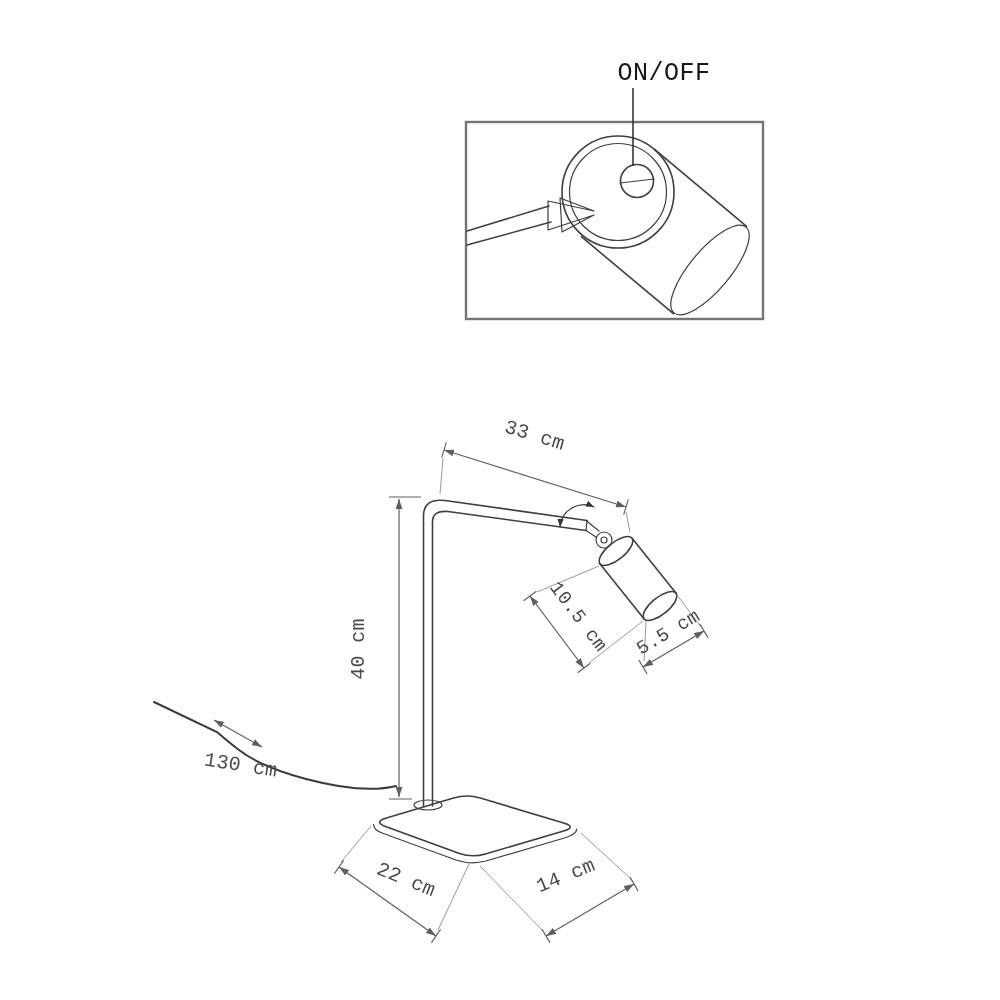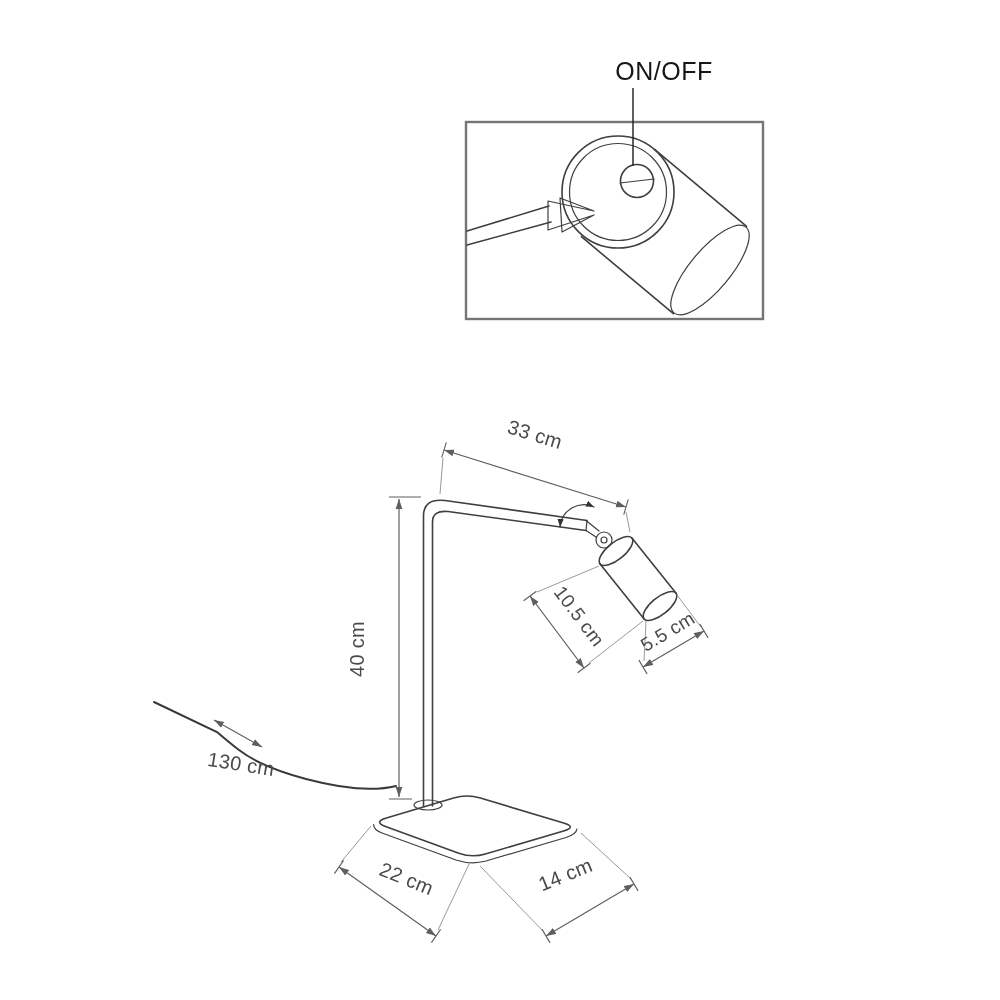--- a/index.html
+++ b/index.html
@@ -1,17 +1,17 @@
 <!DOCTYPE html>
 <html><head>
 <meta charset="utf-8">
 <style>
   html,body{margin:0;padding:0;background:#ffffff;}
   .stage{position:relative;width:1000px;height:1000px;background:#ffffff;
-         font-family:Liberation Sans, sans-serif;overflow:hidden;}
+         font-family:Liberation Mono, monospace;overflow:hidden;}
   svg{display:block;}
   .line{fill:none;stroke:#3f3f3f;stroke-width:1.6;stroke-linecap:round;stroke-linejoin:round;}
   .thin{fill:none;stroke:#3f3f3f;stroke-width:1.2;stroke-linecap:round;stroke-linejoin:round;}
   .cable{fill:none;stroke:#3a3a3a;stroke-width:2;stroke-linecap:round;}
   .dim{fill:none;stroke:#5f5f5f;stroke-width:1.2;}
   .tick{fill:none;stroke:#5f5f5f;stroke-width:1.1;}
   .ext{fill:none;stroke:#9a9a9a;stroke-width:1;}
   .dim-text{fill:#4a4a4a;font-size:20px;letter-spacing:0.3px;}
   .dim-text-sm{fill:#4a4a4a;font-size:19px;letter-spacing:0.3px;}
   .label-text{fill:#171717;font-size:25px;letter-spacing:0.5px;}

